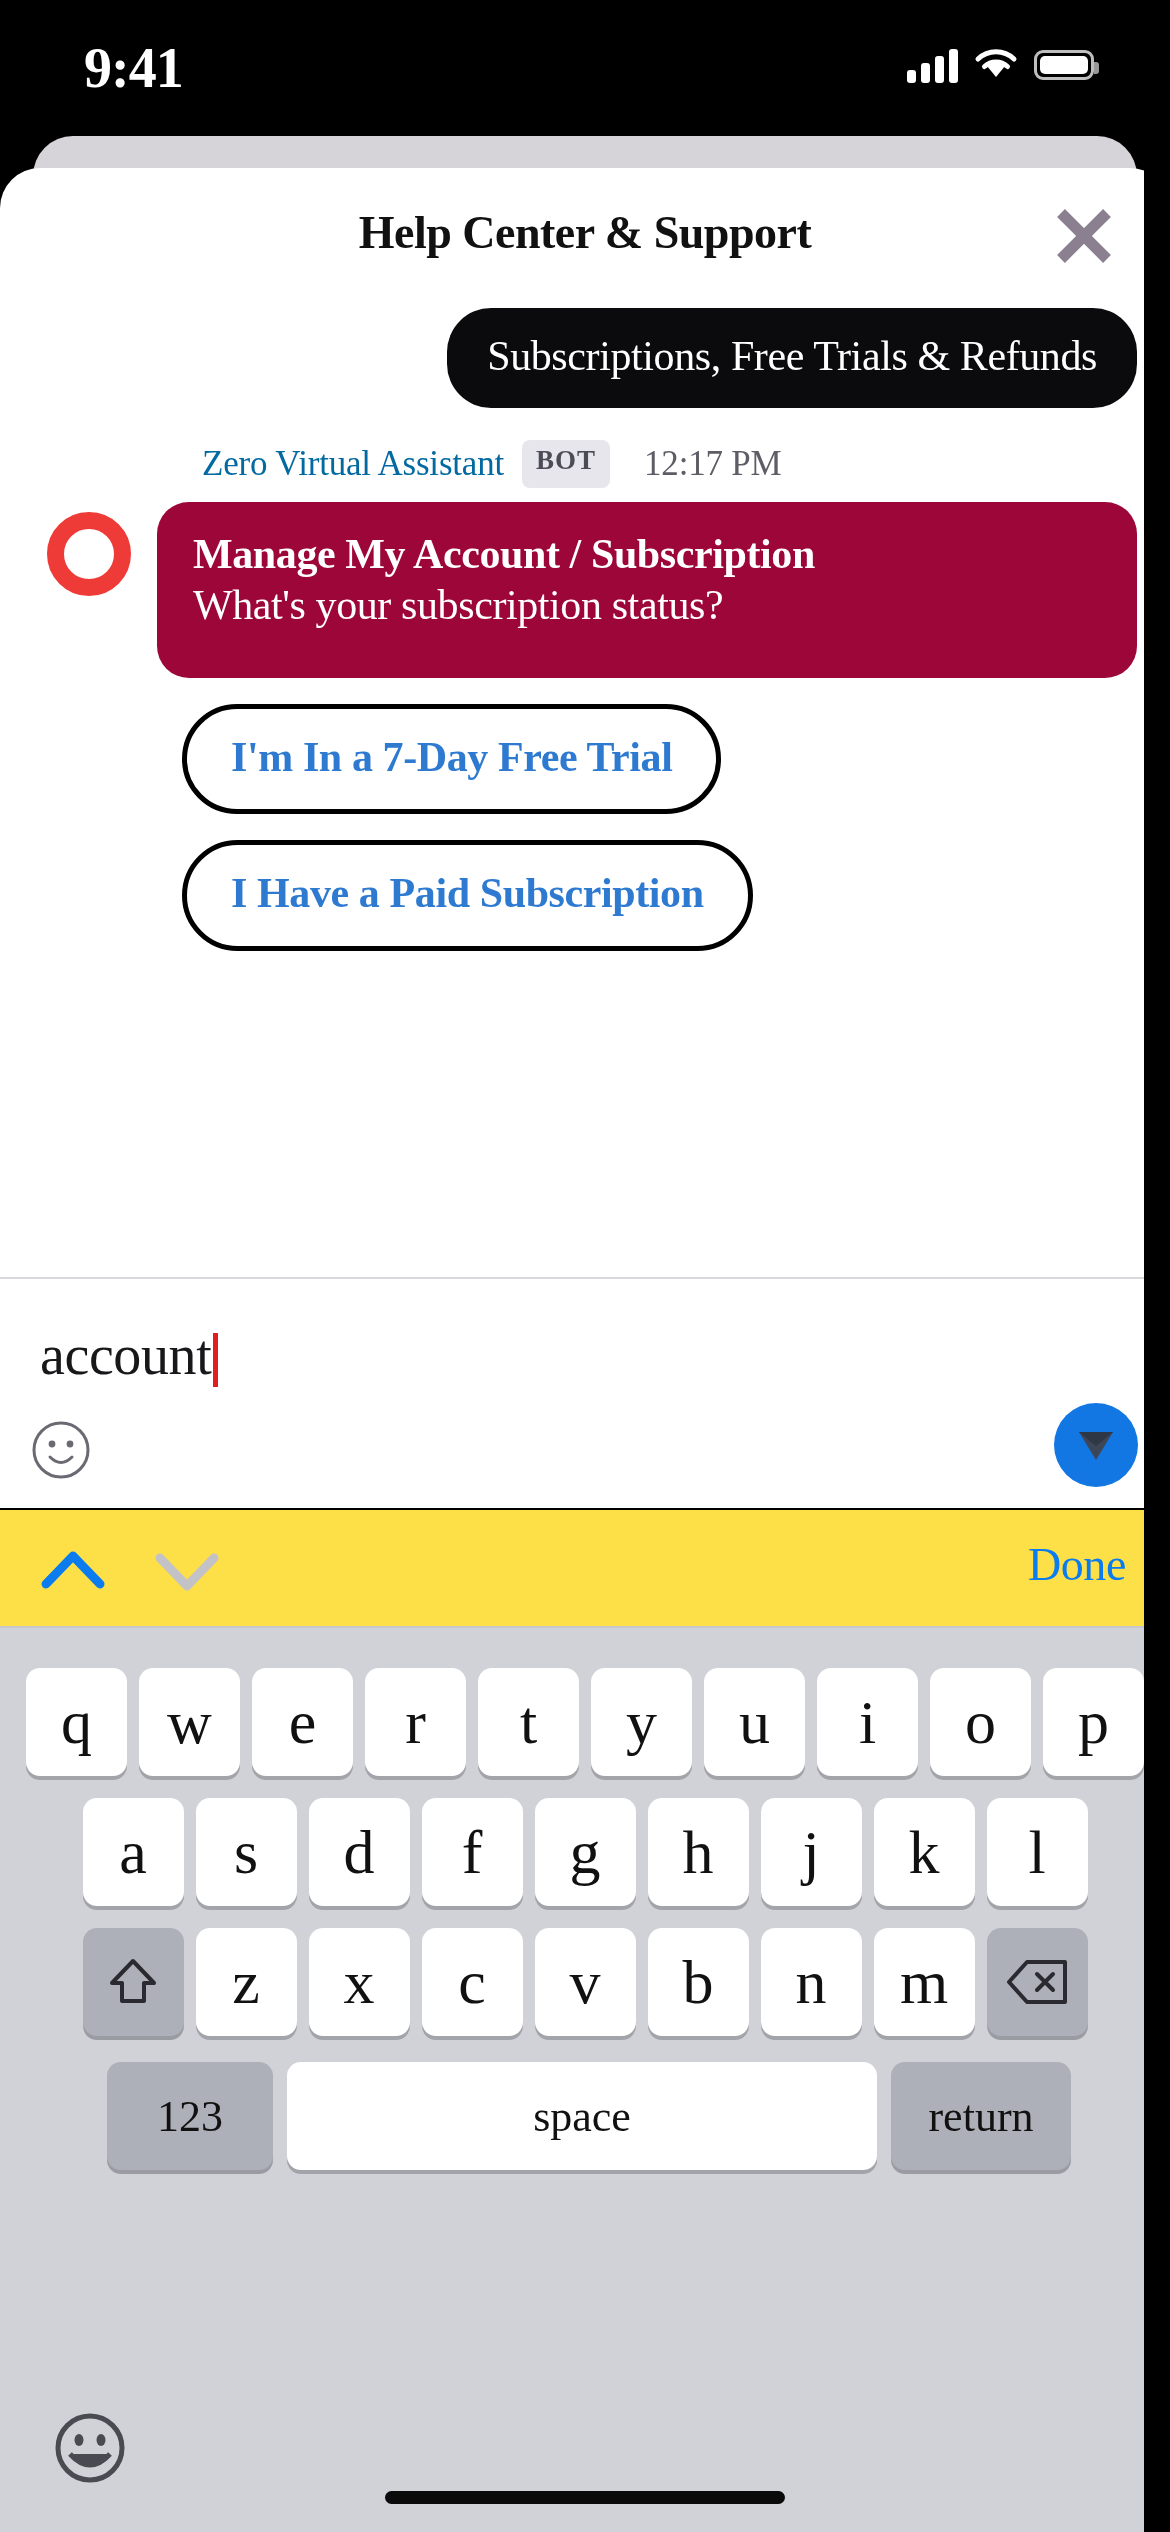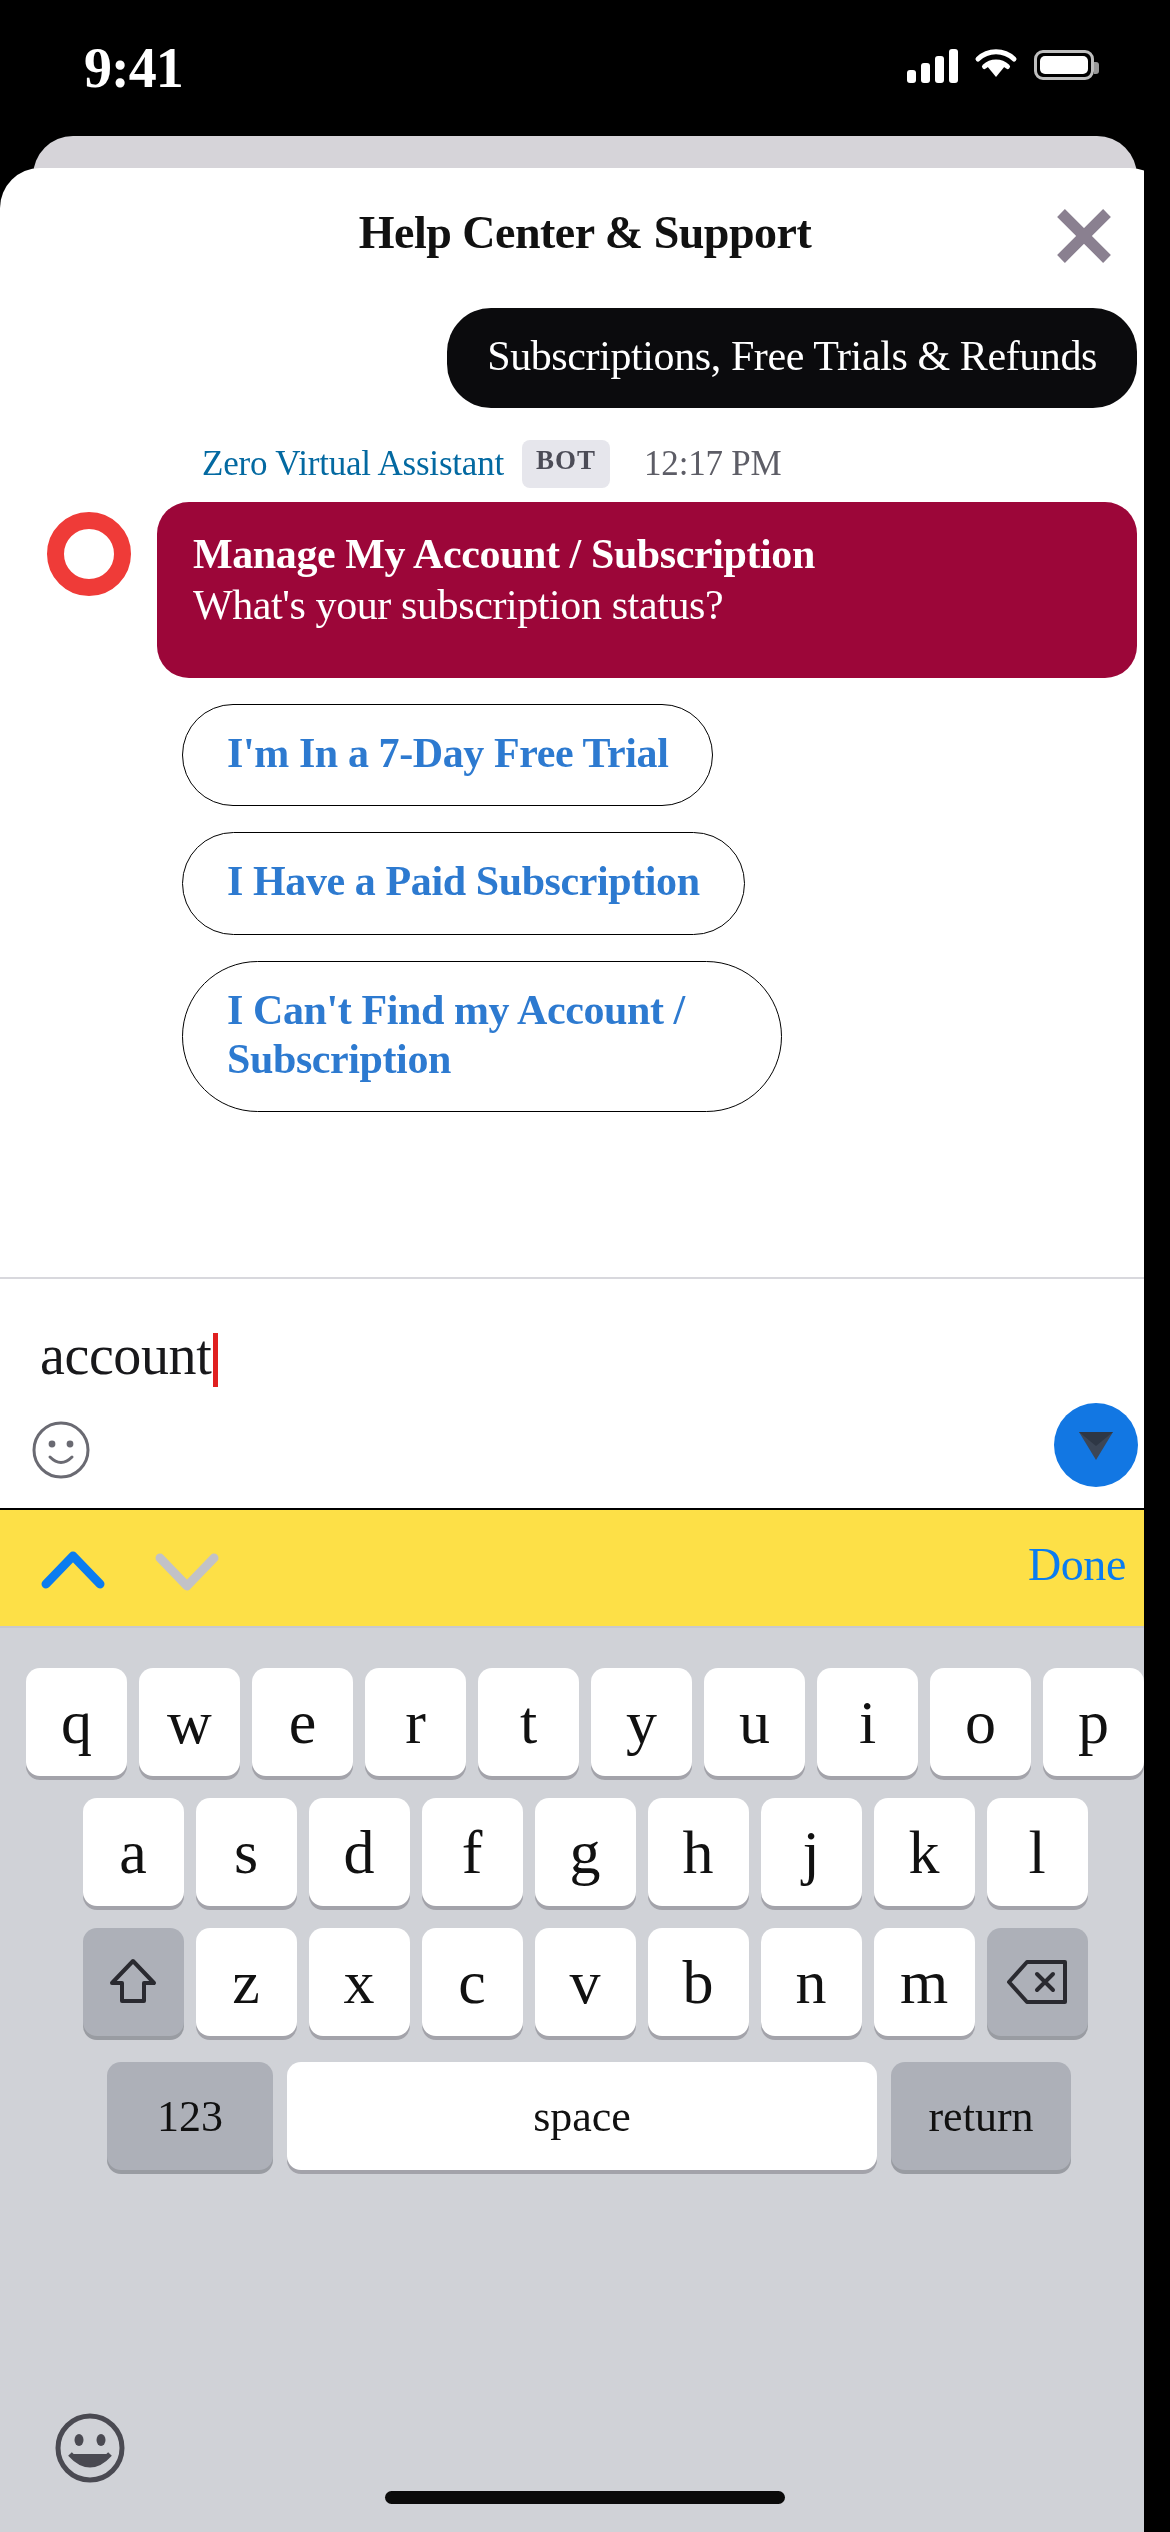--- a/index.html
+++ b/index.html
@@ -131,21 +131,21 @@
     letter-spacing:-.4px;
   }
   .bubble-bot .b-sub{
     font-size:42px; font-weight:400; line-height:1.16;
     letter-spacing:-.4px; margin-top:2px;
   }
 
   .qr-row{ display:flex; justify-content:flex-start; margin-top:26px;}
   .qr{
     margin-left:182px;
-    border:1px solid #000000;
+    border:5px solid #000000;
     border-radius:100px;
     background:#fff;
     color:#2d7ad0;
     font-size:42px; font-weight:700;
     letter-spacing:-.4px;
     padding:24px 44px 28px;
     line-height:1.16;
     text-align:left;
   }
   .qr.wide{ margin-left:182px; padding-right:60px; }
@@ -296,23 +296,20 @@
           <div class="b-sub">What's your subscription status?</div>
         </div>
       </div>
 
       <div class="qr-row">
         <div class="qr">I'm In a 7-Day Free Trial</div>
       </div>
       <div class="qr-row">
         <div class="qr">I Have a Paid Subscription</div>
       </div>
-      <div class="qr-row">
-        <div class="qr wide" style="max-width:600px;">I Can't Find my Account / Subscription</div>
-      </div>
 
     </div>
   </div>
 
   <div class="composer-wrap">
     <div class="composer-text">
       <span>account</span>
         <span class="caret"></span>
     </div>
     <div class="emoji-btn">

